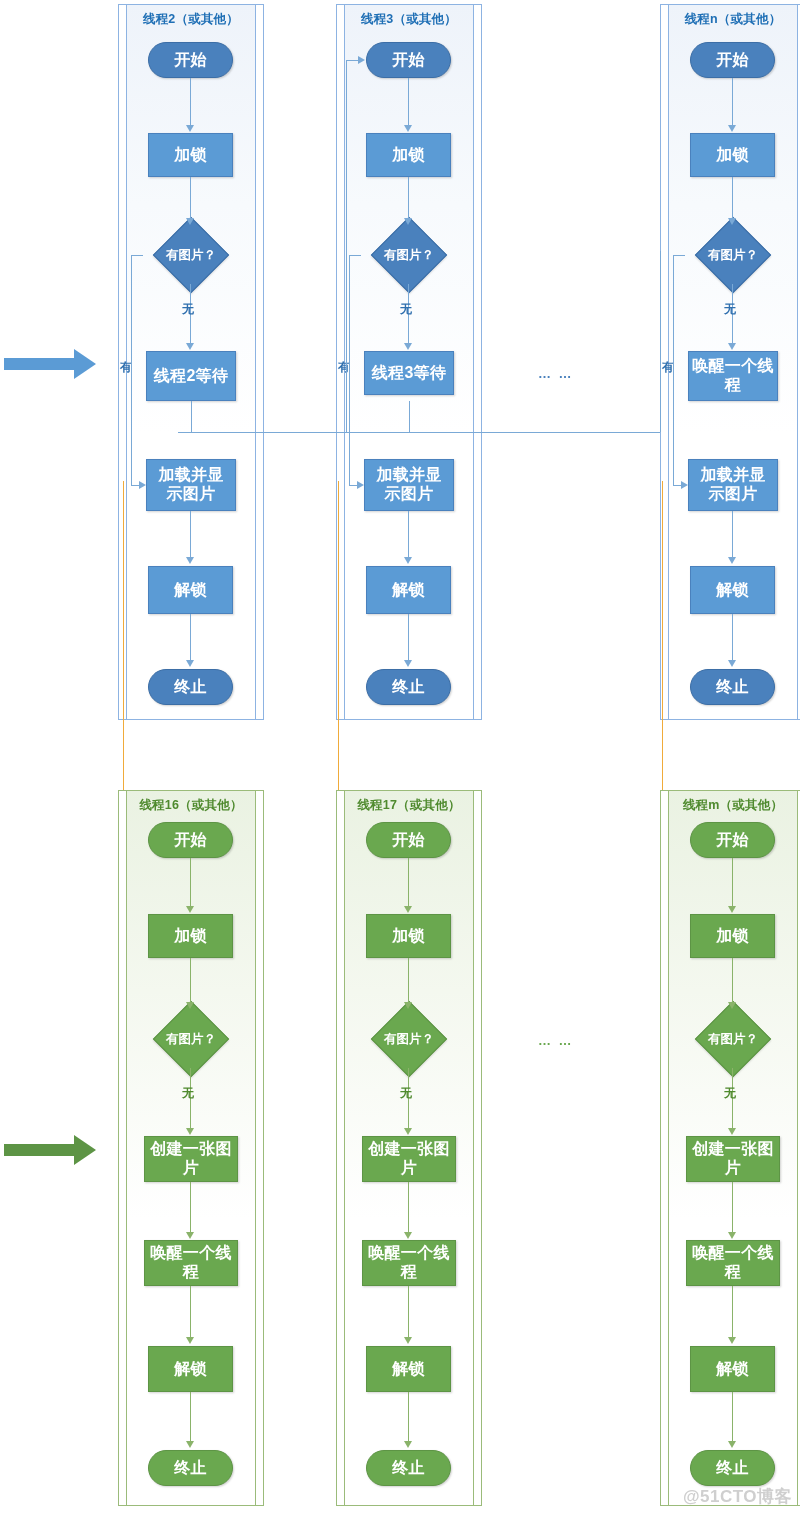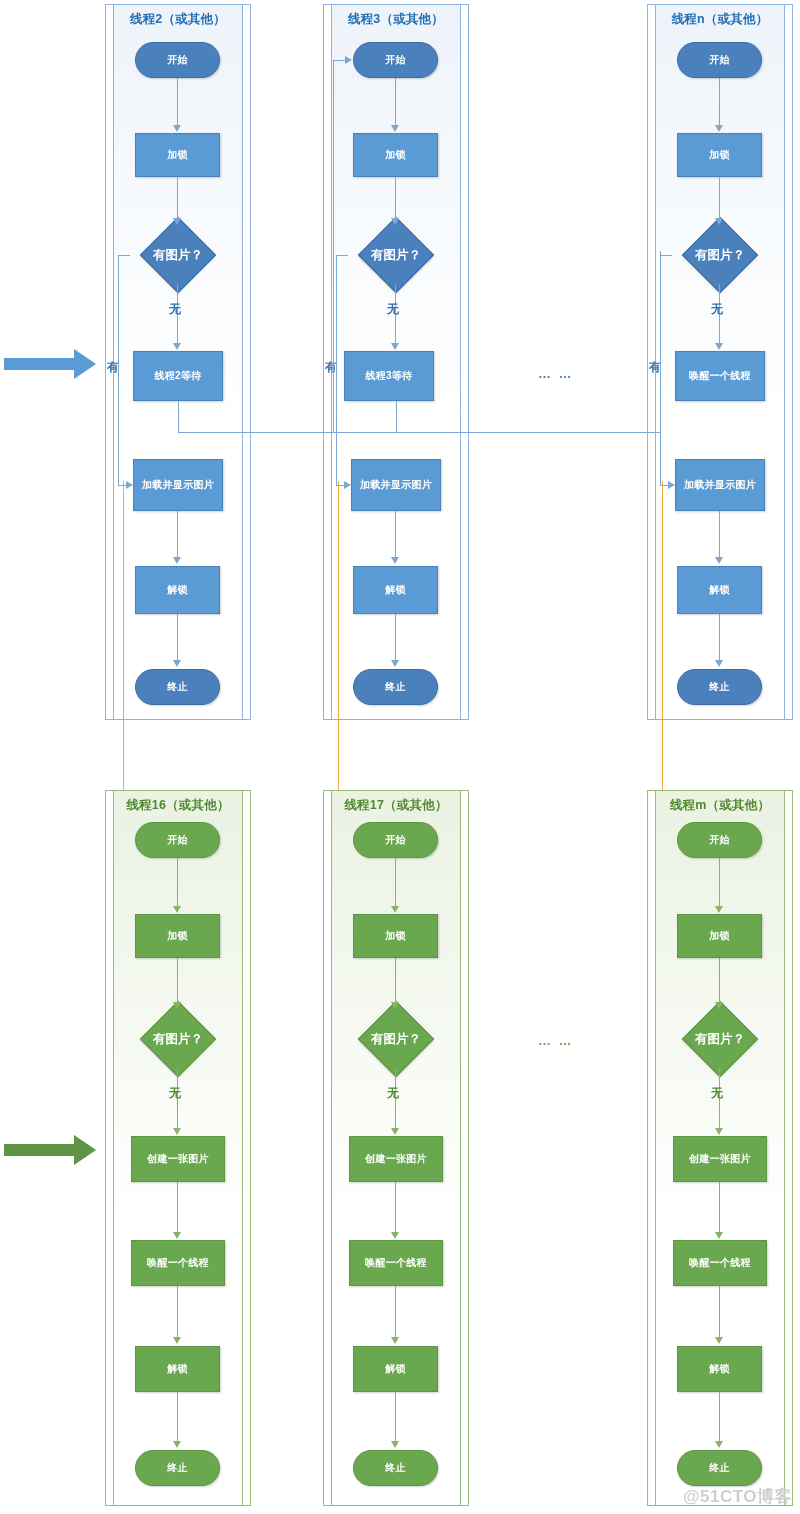--- a/index.html
+++ b/index.html
@@ -3,42 +3,42 @@
 <meta charset="utf-8">
 <style>
   html,body{margin:0;padding:0;background:#ffffff;}
   body{
     font-family:"Liberation Sans","DejaVu Sans",sans-serif;
     width:800px;height:1514px;position:relative;overflow:hidden;
   }
   #stage{position:absolute;left:0;top:0;width:800px;height:1514px;}
 
   
-  .lane{position:absolute;box-sizing:border-box;}
+  .lane{position:absolute;box-sizing:border-box;margin-left:13px;}
   .lane .outer{position:absolute;left:0;top:0;right:0;bottom:0;box-sizing:border-box;}
   .lane .inner{position:absolute;left:8px;top:0;right:8px;bottom:0;box-sizing:border-box;}
   .lane-blue .outer{border:1px solid #8db3e2;background:#ffffff;}
   .lane-blue .inner{border:1px solid #8db3e2;
       background:linear-gradient(180deg,#eef3fa 0%,#f7fafd 28%,#ffffff 60%);}
   .lane-green .outer{border:1px solid #9bbb7a;background:#ffffff;}
   .lane-green .inner{border:1px solid #9bbb7a;
       background:linear-gradient(180deg,#eaf2e2 0%,#f4f8ef 28%,#ffffff 60%);}
 
   .lane-title{
     position:absolute;left:0;right:0;top:7px;text-align:center;
     font-size:12.5px;font-weight:bold;letter-spacing:.2px;
     white-space:nowrap;
   }
   .lane-blue .lane-title{color:#1f6fb5;}
   .lane-green .lane-title{color:#4f8a2e;}
 
   
   .node{position:absolute;box-sizing:border-box;display:flex;
         align-items:center;justify-content:center;text-align:center;
-        color:#ffffff;font-weight:bold;font-size:10px;line-height:1.18;
+        color:#ffffff;font-weight:bold;font-size:16px;line-height:1.18;
         letter-spacing:.3px;}
   .n-blue-term{background:#4a81bd;border:1px solid #3c6e a6;border:1px solid #3c6ea6;
         border-radius:22px;box-shadow:1px 1px 2px rgba(0,0,0,.18);}
   .n-blue-proc{background:#5b9bd5;border:1px solid #4a81bd;
         box-shadow:1px 1px 2px rgba(0,0,0,.18);}
   .n-green-term{background:#6aa84f;border:1px solid #5d9445;
         border-radius:22px;box-shadow:1px 1px 2px rgba(0,0,0,.18);}
   .n-green-proc{background:#6aa84f;border:1px solid #5d9445;
         box-shadow:1px 1px 2px rgba(0,0,0,.18);}
 
@@ -149,21 +149,21 @@
     <div class="outer"></div>
     <div class="inner"></div>
     <div class="lane-title">线程3（或其他）</div>
 
     <div class="node n-blue-term" style="left:30px;top:38px;width:85px;height:36px;">开始</div>
     <div class="node n-blue-proc" style="left:30px;top:129px;width:85px;height:44px;">加锁</div>
     <div class="diamond d-blue" style="left:22px;top:222px;width:102px;height:58px;">
       <div class="dshape"></div>
       <div class="dlabel">有图片？</div>
     </div>
-    <div class="node n-blue-proc" style="left:21px;top:347px;width:90px;height:50px;">线程3等待</div>
+    <div class="node n-blue-proc" style="left:28px;top:347px;width:90px;height:44px;">线程3等待</div>
     <div class="node n-blue-proc" style="left:28px;top:455px;width:90px;height:52px;padding:0 4px;">加载并显示图片</div>
     <div class="node n-blue-proc" style="left:30px;top:562px;width:85px;height:48px;">解锁</div>
     <div class="node n-blue-term" style="left:30px;top:665px;width:85px;height:36px;">终止</div>
 
     <div class="ln vl blue-ln" style="left:72px;top:74px;height:48px;"></div>
     <div class="arw arw-down-blue" style="left:68px;top:121px;"></div>
     <div class="ln vl blue-ln" style="left:72px;top:173px;height:42px;"></div>
     <div class="arw arw-down-blue" style="left:68px;top:214px;"></div>
     <div class="ln vl blue-ln" style="left:72px;top:280px;height:60px;"></div>
     <div class="arw arw-down-blue" style="left:68px;top:339px;"></div>

